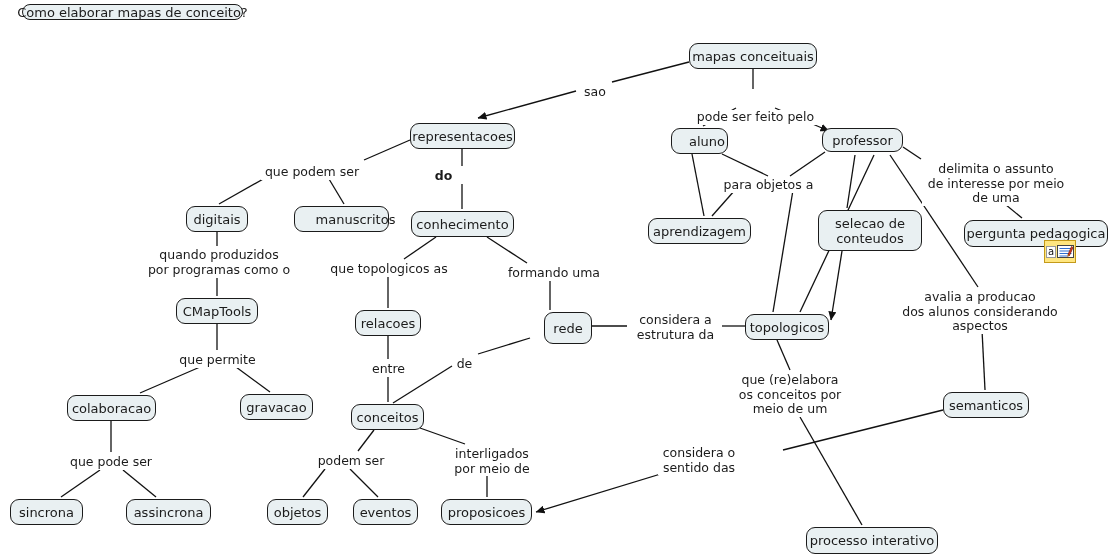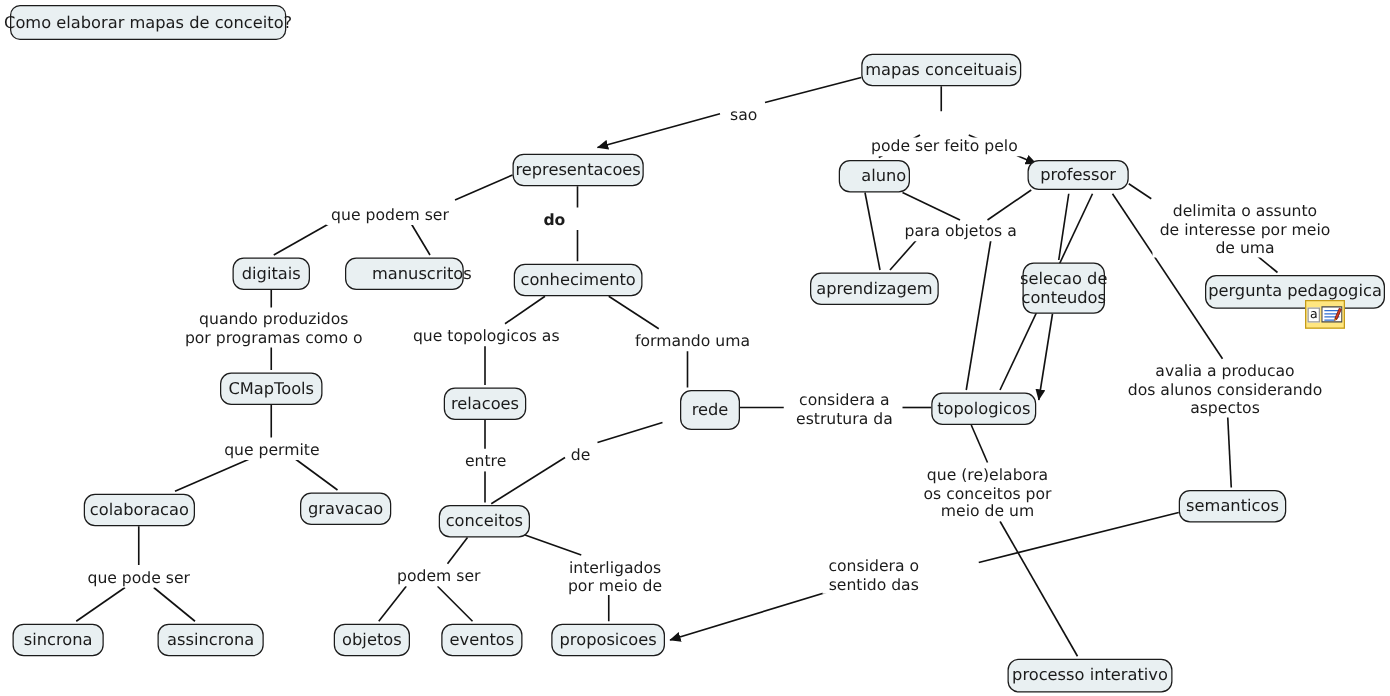--- a/index.html
+++ b/index.html
@@ -158,30 +158,30 @@
       <line x1="982" y1="330" x2="985" y2="390"></line>
 
       <line x1="777" y1="340" x2="790" y2="370"></line>
       <line x1="800" y1="417" x2="862" y2="525"></line>
 
       <line x1="943" y1="410" x2="783" y2="450"></line>
       <line x1="700" y1="462" x2="536" y2="512" marker-end="url(#arrowhead)"></line>
     </g>
   </svg>
 
-  <div class="node title-node" style="left:8px; top:4px; width:221px; height:28px;">Como elaborar mapas de conceito?</div>
+  <div class="node title-node" style="left:22px; top:4px; width:221px; height:16px;">Como elaborar mapas de conceito?</div>
   <div class="node" style="left:689px; top:43px; width:128px; height:26px;">mapas conceituais</div>
   <div class="node" style="left:410px; top:123px; width:105px; height:26px;">representacoes</div>
   <div class="node" style="left:671px; top:128px; width:57px; height:26px;padding-left:24px;">aluno</div>
   <div class="node" style="left:822px; top:128px; width:81px; height:24px;">professor</div>
   <div class="node" style="left:186px; top:206px; width:62px; height:26px;">digitais</div>
-  <div class="node" style="left:276px; top:206px; width:95px; height:26px;padding-left:37px;">manuscritos</div>
+  <div class="node" style="left:294px; top:206px; width:95px; height:26px;padding-left:37px;">manuscritos</div>
   <div class="node" style="left:411px; top:211px; width:103px; height:26px;">conhecimento</div>
   <div class="node" style="left:648px; top:218px; width:103px; height:26px;">aprendizagem</div>
-  <div class="node" style="left:818px; top:210px; width:66px; height:41px;">selecao de
+  <div class="node" style="left:818px; top:210px; width:104px; height:41px;">selecao de
 conteudos</div>
   <div class="node" style="left:964px; top:220px; width:144px; height:27px;">pergunta pedagogica</div>
   <div class="node" style="left:176px; top:298px; width:82px; height:26px;">CMapTools</div>
   <div class="node" style="left:355px; top:310px; width:66px; height:26px;">relacoes</div>
   <div class="node" style="left:512px; top:312px; width:48px; height:32px;margin-left:32px;">rede</div>
   <div class="node" style="left:745px; top:314px; width:84px; height:26px;">topologicos</div>
   <div class="node" style="left:943px; top:392px; width:86px; height:26px;">semanticos</div>
   <div class="node" style="left:67px; top:395px; width:89px; height:26px;">colaboracao</div>
   <div class="node" style="left:240px; top:394px; width:73px; height:26px;">gravacao</div>
   <div class="node" style="left:351px; top:404px; width:73px; height:26px;">conceitos</div>

